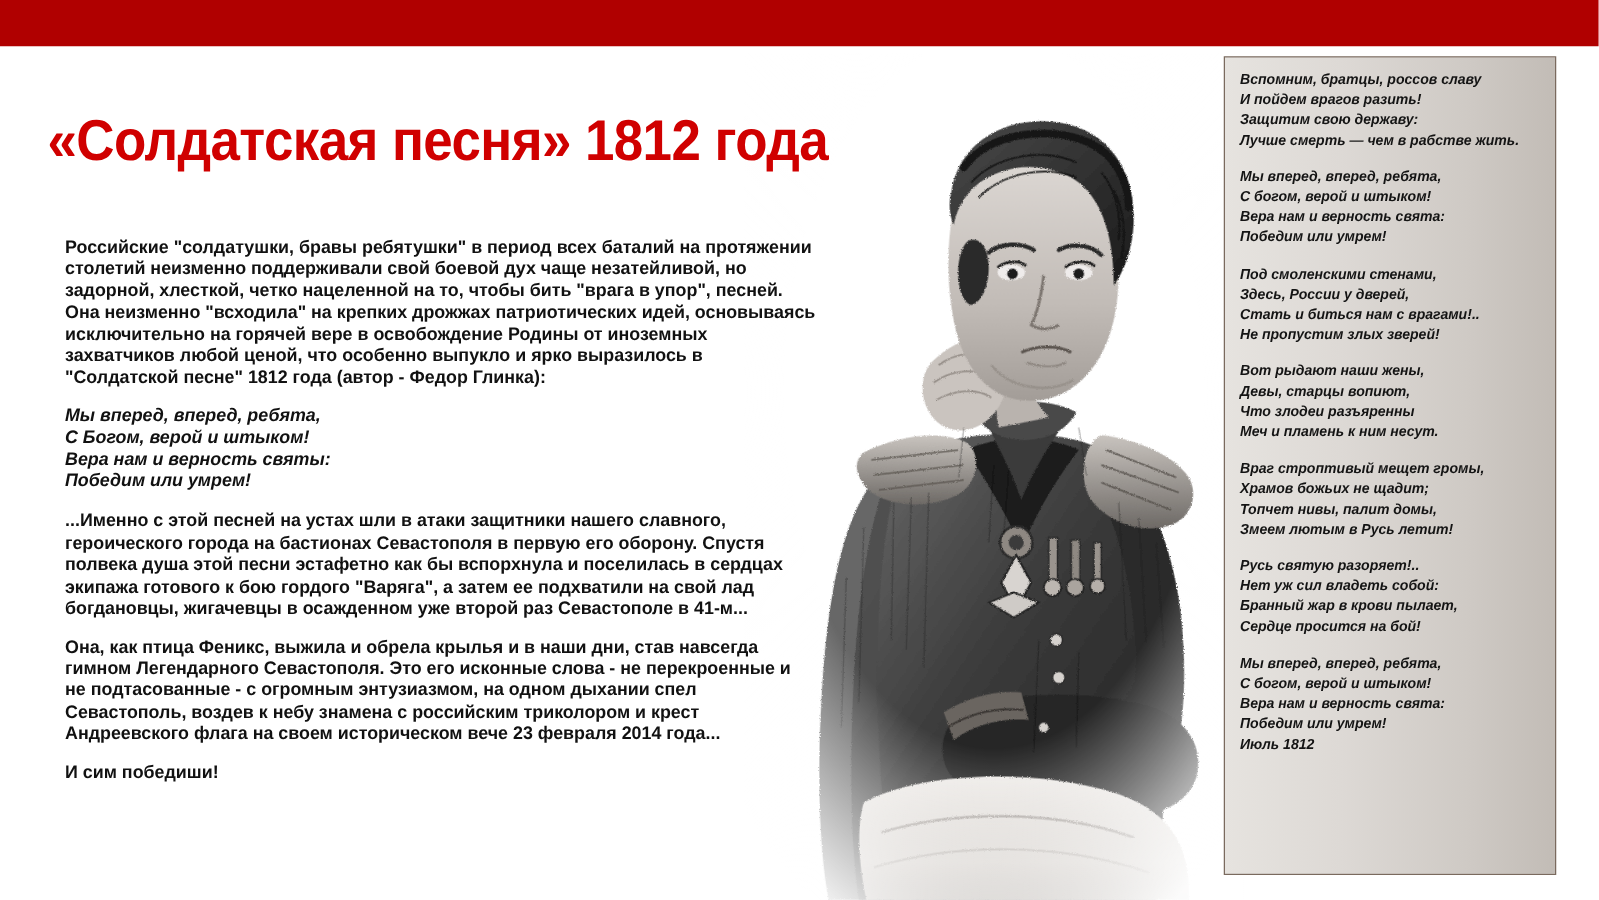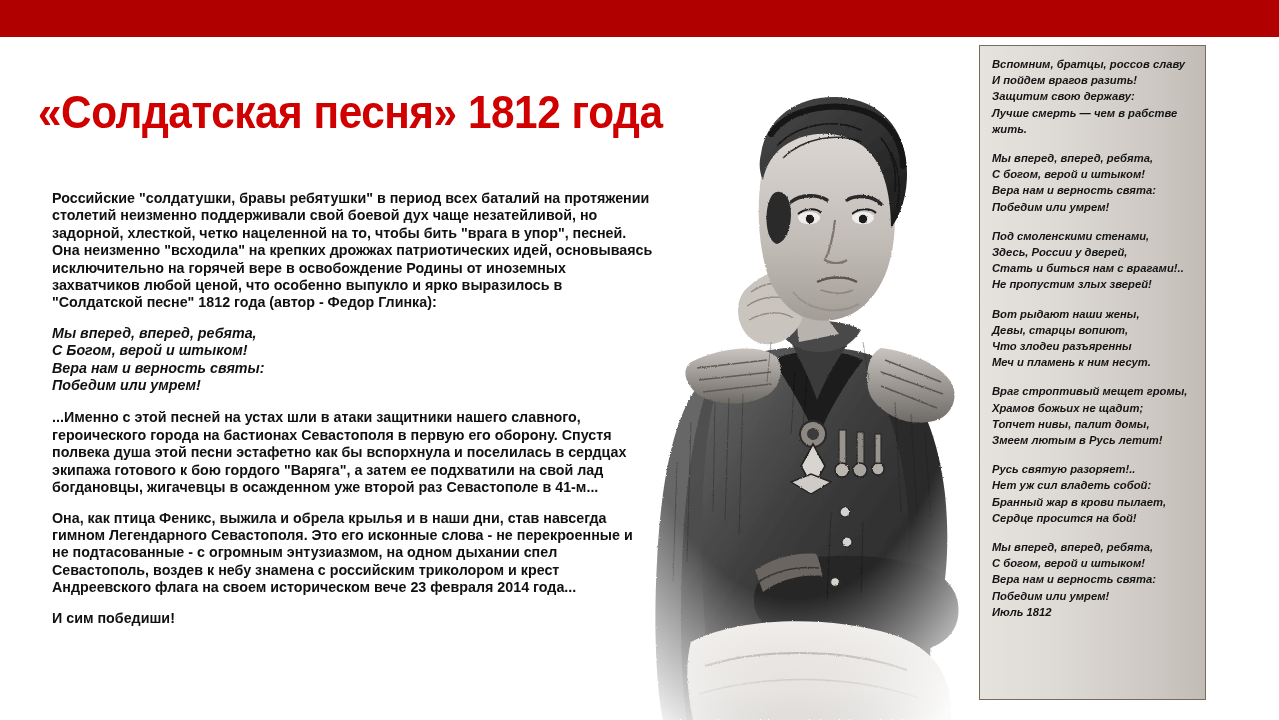--- a/index.html
+++ b/index.html
@@ -90,21 +90,21 @@
   }
   .body-copy p.last {
     margin-bottom: 0;
   }
 
   
   .poem-panel {
     position: absolute;
     left: 979px;
     top: 45px;
-    width: 227px;
+    width: 266px;
     height: 655px;
     box-sizing: border-box;
     border: 1px solid #7a6a5e;
     background: linear-gradient(to right, #e6e3df 0%, #ddd9d5 35%, #cec9c4 75%, #c2bcb6 100%);
     padding: 10px 8px 10px 12px;
   }
   .poem-stanza {
     margin: 0 0 13px 0;
     font-size: 11.6px;
     font-weight: bold;

